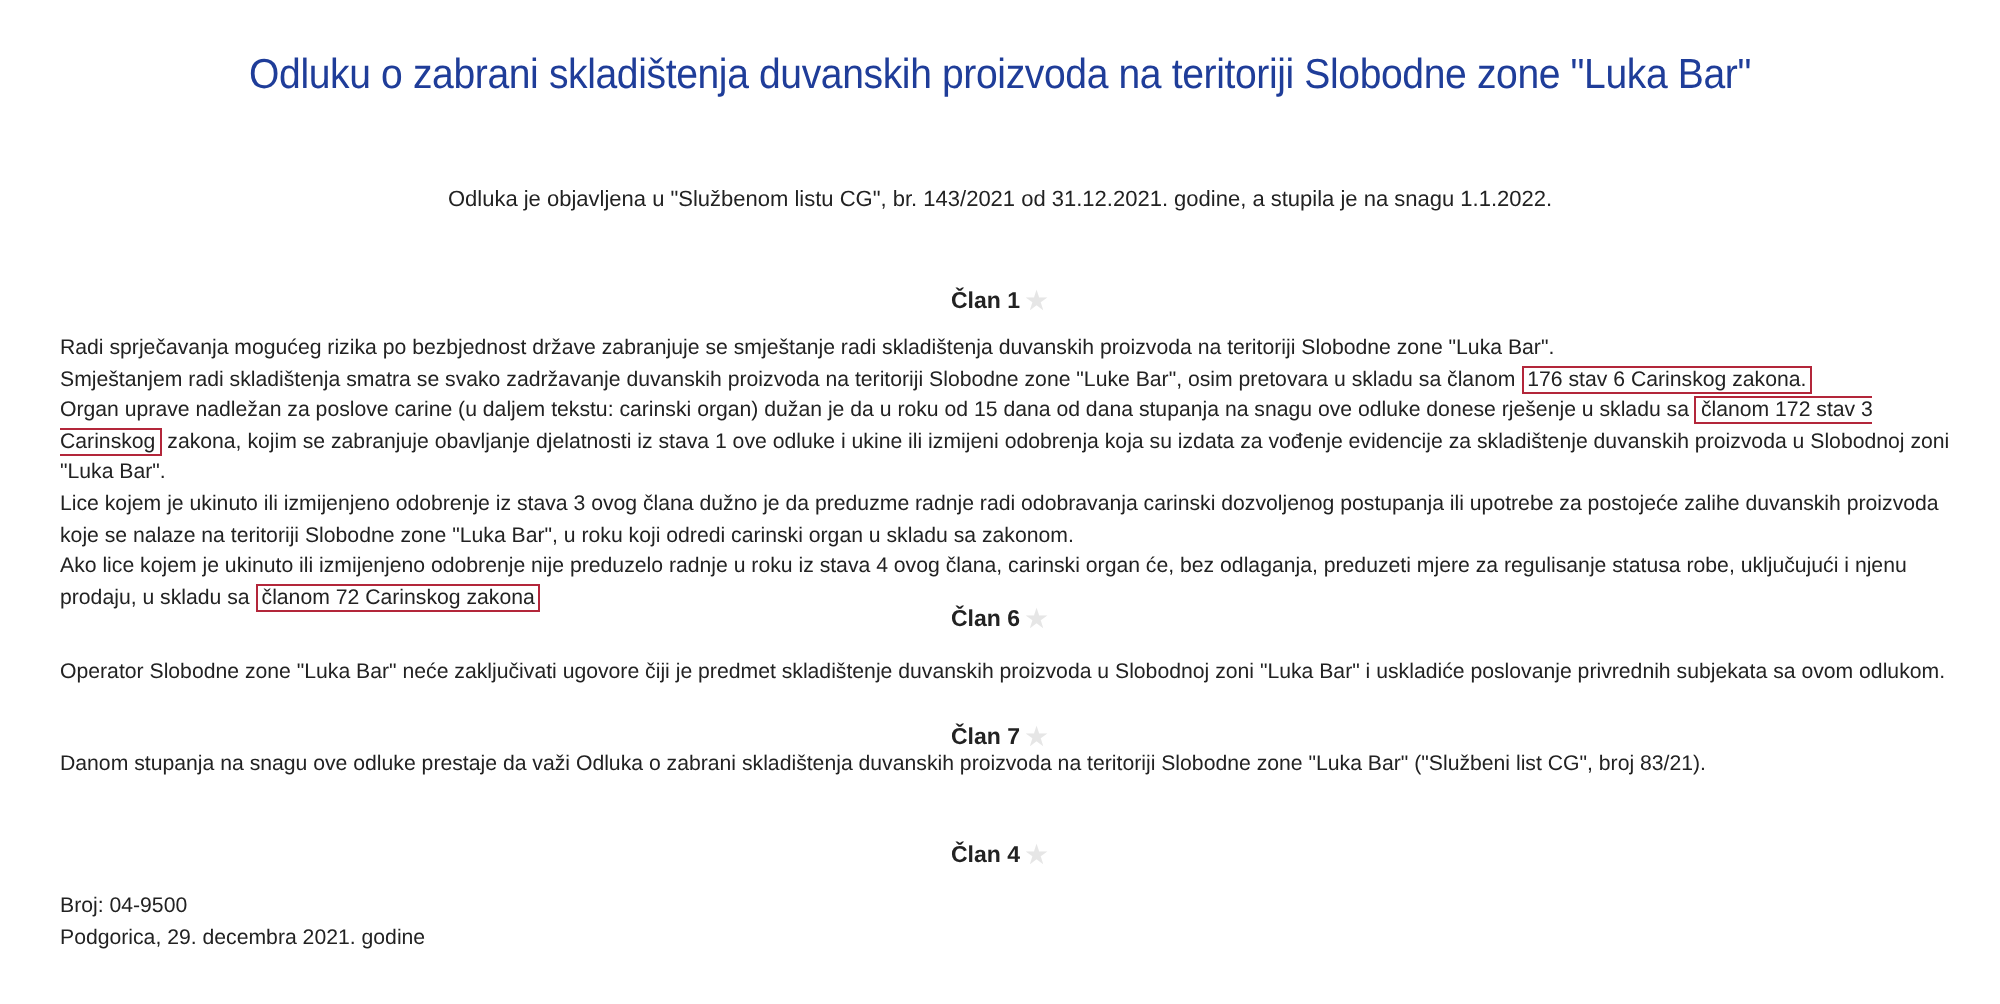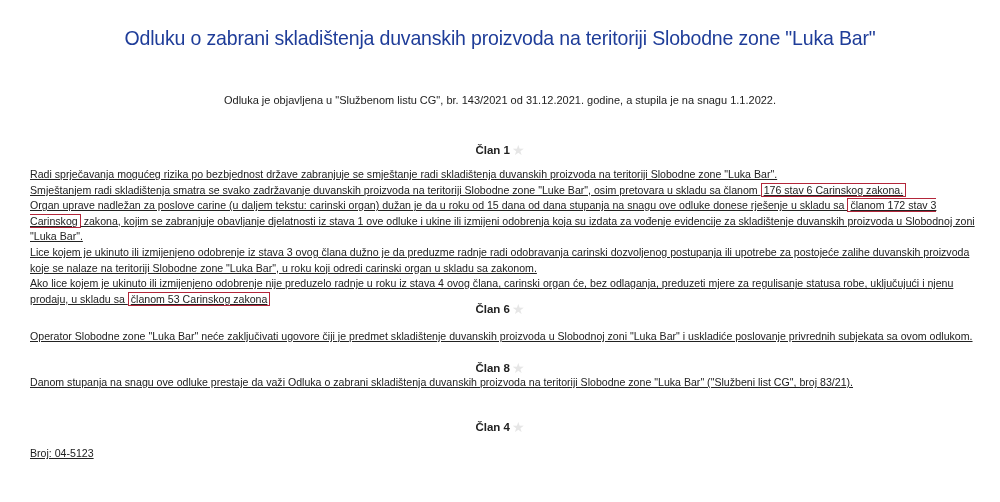--- a/index.html
+++ b/index.html
@@ -60,21 +60,21 @@
     }
     .text-block {
       position: absolute;
       left: 18px;
       width: 965px;
       line-height: 15.6px;
       font-size: 10.6px;
       color: #222;
     }
     .para { margin: 0; }
-    .indent { padding-left: 12px; text-decoration: underline; }
+    .indent { padding-left: 12px; }
     .hl {
       border: 1.5px solid #b3263a;
       padding: 0 2px;
     }
     .sig-line { margin: 0; }
   </style>
 </head>
 <body>
 
 <div class="page">
@@ -94,42 +94,43 @@
     <p class="para indent">
       <span>Smještanjem radi skladištenja smatra se svako zadržavanje duvanskih proizvoda na teritoriji Slobodne zone "Luke Bar", osim pretovara u skladu sa članom </span><span class="hl">176 stav 6 Carinskog zakona.</span><span></span>
     </p>
     <p class="para indent">
       <span>Organ uprave nadležan za poslove carine (u daljem tekstu: carinski organ) dužan je da u roku od 15 dana od dana stupanja na snagu ove odluke donese rješenje u skladu sa </span><span class="hl">članom 172 stav 3 Carinskog</span><span> zakona, kojim se zabranjuje obavljanje djelatnosti iz stava 1 ove odluke i ukine ili izmijeni odobrenja koja su izdata za vođenje evidencije za skladištenje duvanskih proizvoda u Slobodnoj zoni "Luka Bar".</span>
     </p>
     <p class="para indent">
       <span>Lice kojem je ukinuto ili izmijenjeno odobrenje iz stava 3 ovog člana dužno je da preduzme radnje radi odobravanja carinski dozvoljenog postupanja ili upotrebe za postojeće zalihe duvanskih proizvoda koje se nalaze na teritoriji Slobodne zone "Luka Bar", u roku koji odredi carinski organ u skladu sa zakonom.</span>
     </p>
     <p class="para indent">
-      <span>Ako lice kojem je ukinuto ili izmijenjeno odobrenje nije preduzelo radnje u roku iz stava 4 ovog člana, carinski organ će, bez odlaganja, preduzeti mjere za regulisanje statusa robe, uključujući i njenu prodaju, u skladu sa </span><span class="hl">članom 53 Carinskog zakona</span><span></span>
+      <span>Ako lice kojem je ukinuto ili izmijenjeno odobrenje nije preduzelo radnje u roku iz stava 4 ovog člana, carinski organ će, bez odlaganja, preduzeti mjere za regulisanje statusa robe, uključujući i njenu prodaju, u skladu sa </span><span class="hl">članom 72 Carinskog zakona</span><span></span>
     </p>
   </div>
 
   <div class="article-heading" style="top:300px;">
     <span>Član 6</span><span class="star">★</span>
   </div>
   <div class="text-block" style="top:329px;">
     <p class="para indent">
       <span>Operator Slobodne zone "Luka Bar" neće zaključivati ugovore čiji je predmet skladištenje duvanskih proizvoda u Slobodnoj zoni "Luka Bar" i uskladiće poslovanje privrednih subjekata sa ovom odlukom.</span>
     </p>
   </div>
 
   <div class="article-heading" style="top:359px;">
-    <span>Član 8</span><span class="star">★</span>
+    <span>Član 7</span><span class="star">★</span>
   </div>
   <div class="text-block" style="top:375px;">
     <p class="para indent">
       <span>Danom stupanja na snagu ove odluke prestaje da važi Odluka o zabrani skladištenja duvanskih proizvoda na teritoriji Slobodne zone "Luka Bar" ("Službeni list CG", broj 83/21).</span>
     </p>
   </div>
 
   <div class="article-heading" style="top:418px;">
     <span>Član 4</span><span class="star">★</span>
   </div>
   <div class="text-block" style="top:446px;">
-    <p class="sig-line indent">Broj: 04-5123</p>
+    <p class="sig-line indent">Broj: 04-9500</p>
+    <p class="sig-line indent">Podgorica, 29. decembra 2021. godine</p>
   </div>
 
 </div>
 
 </body></html>

